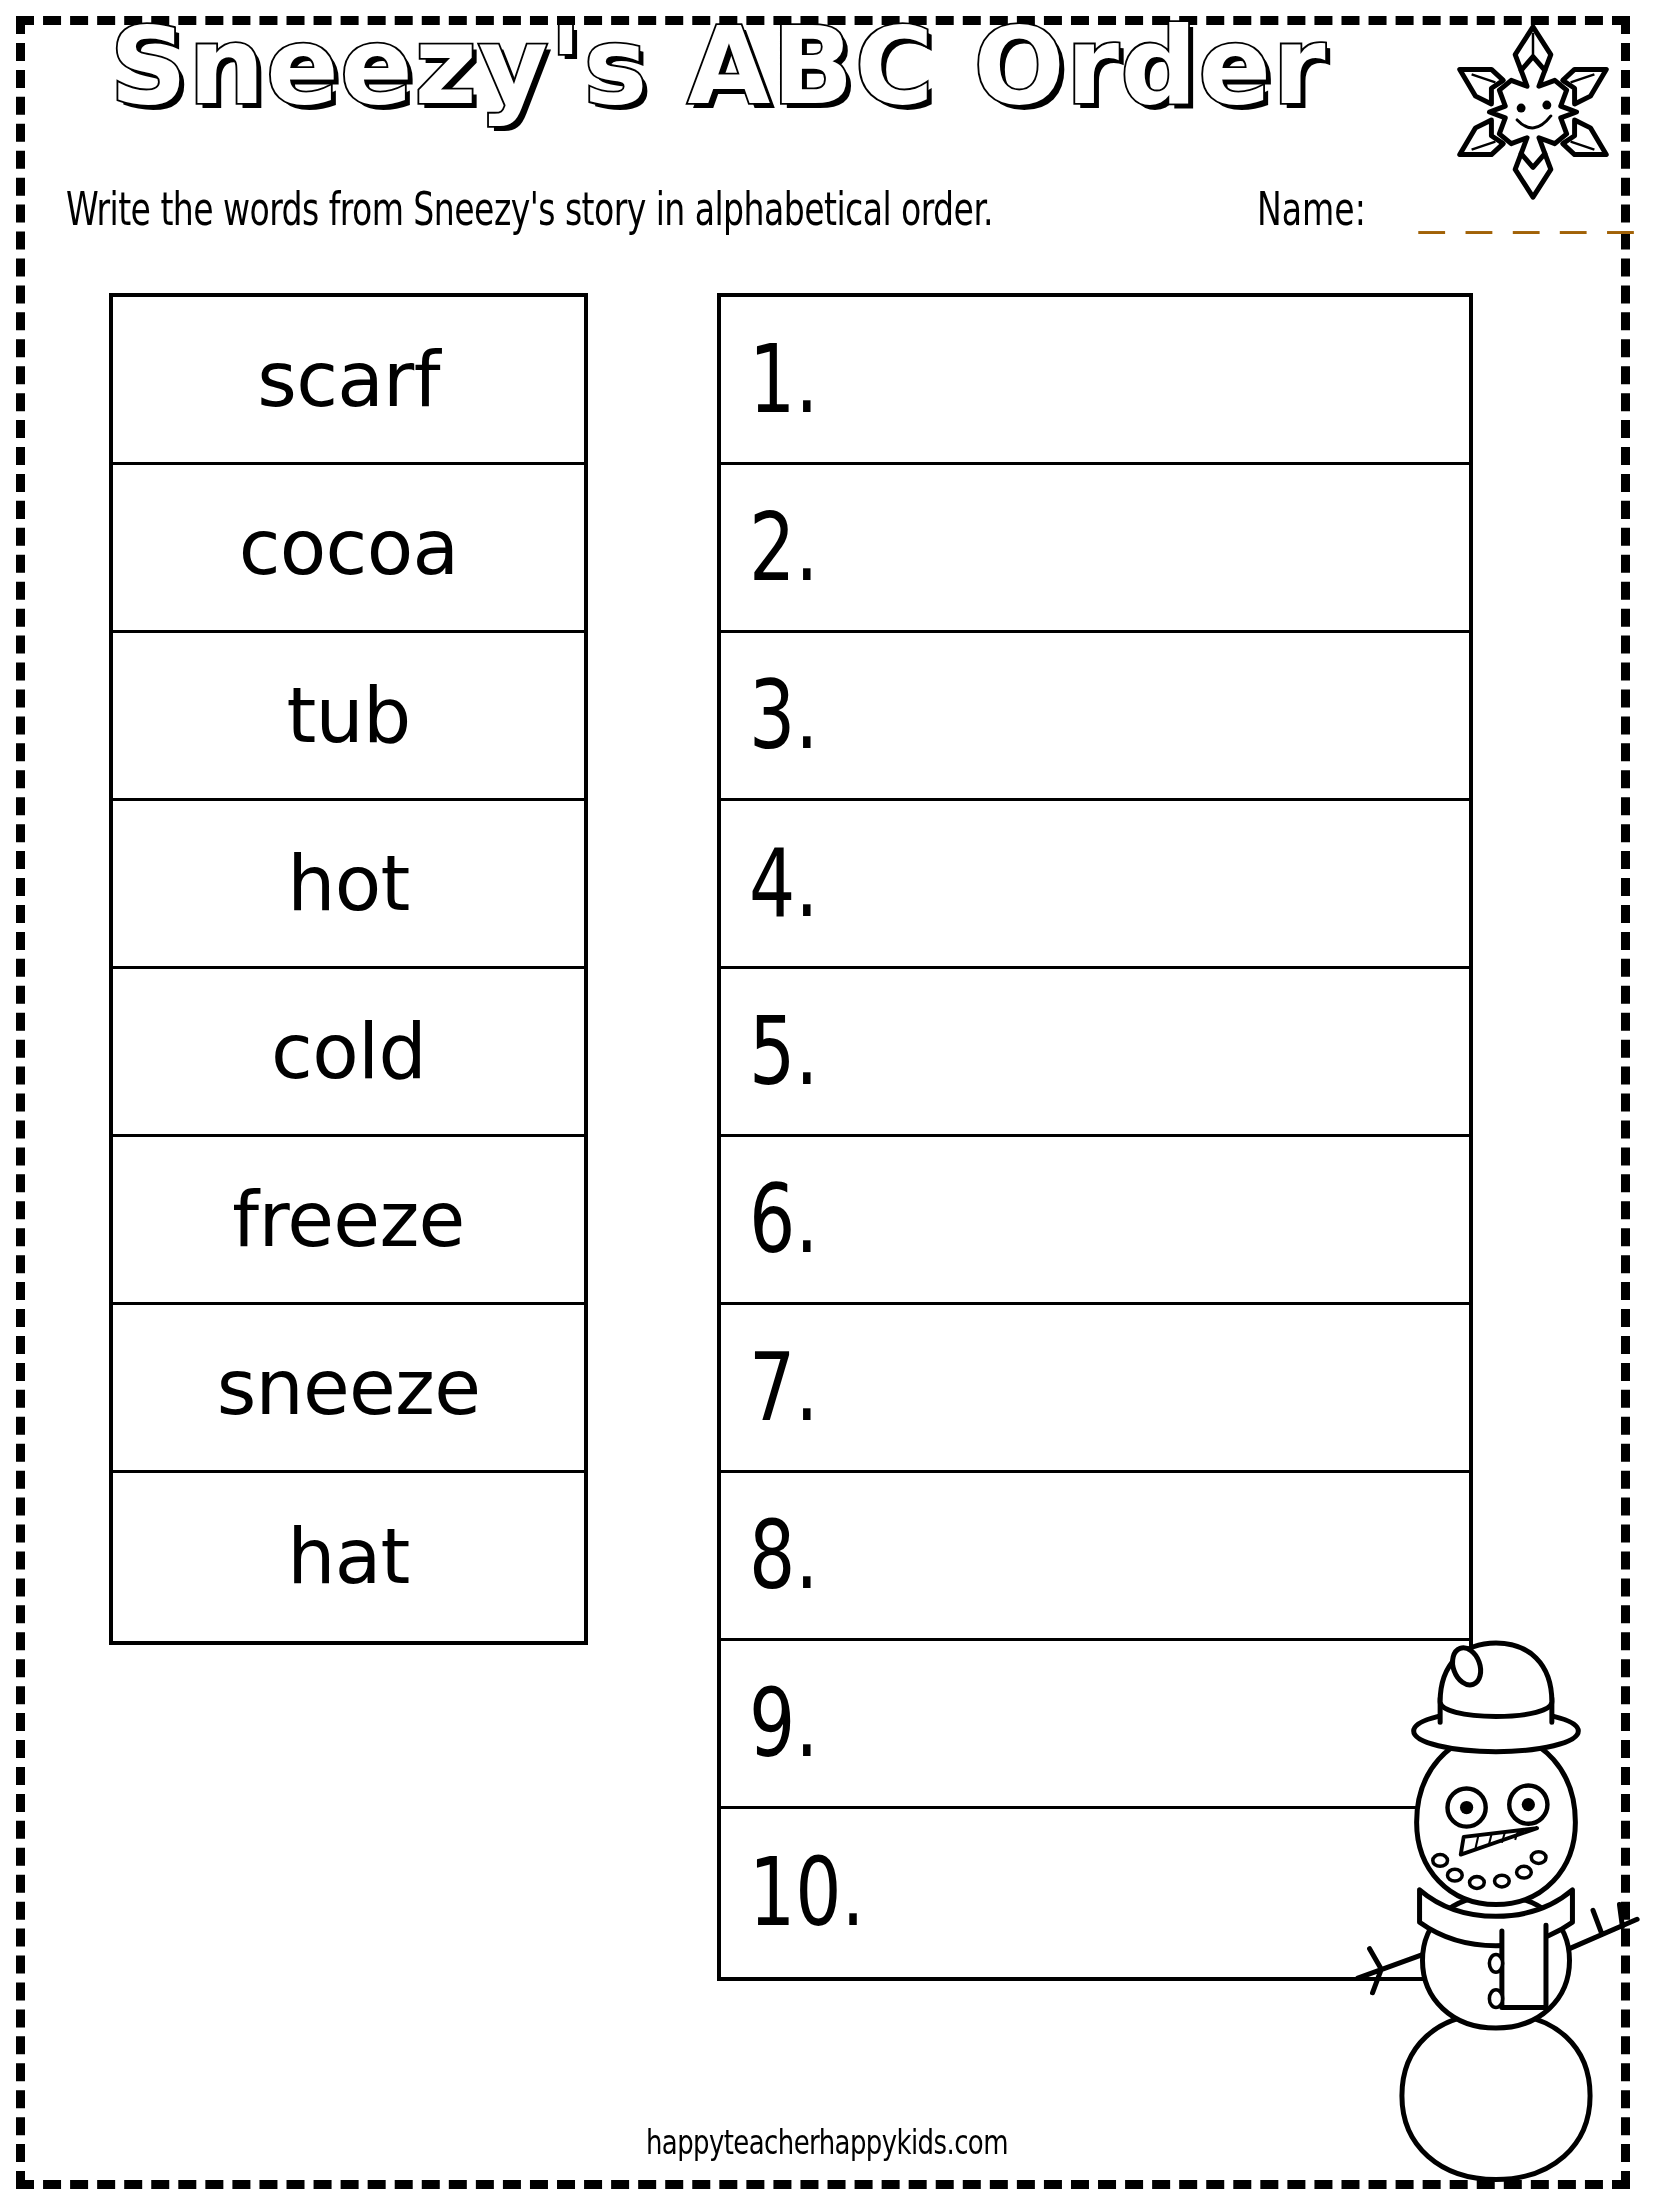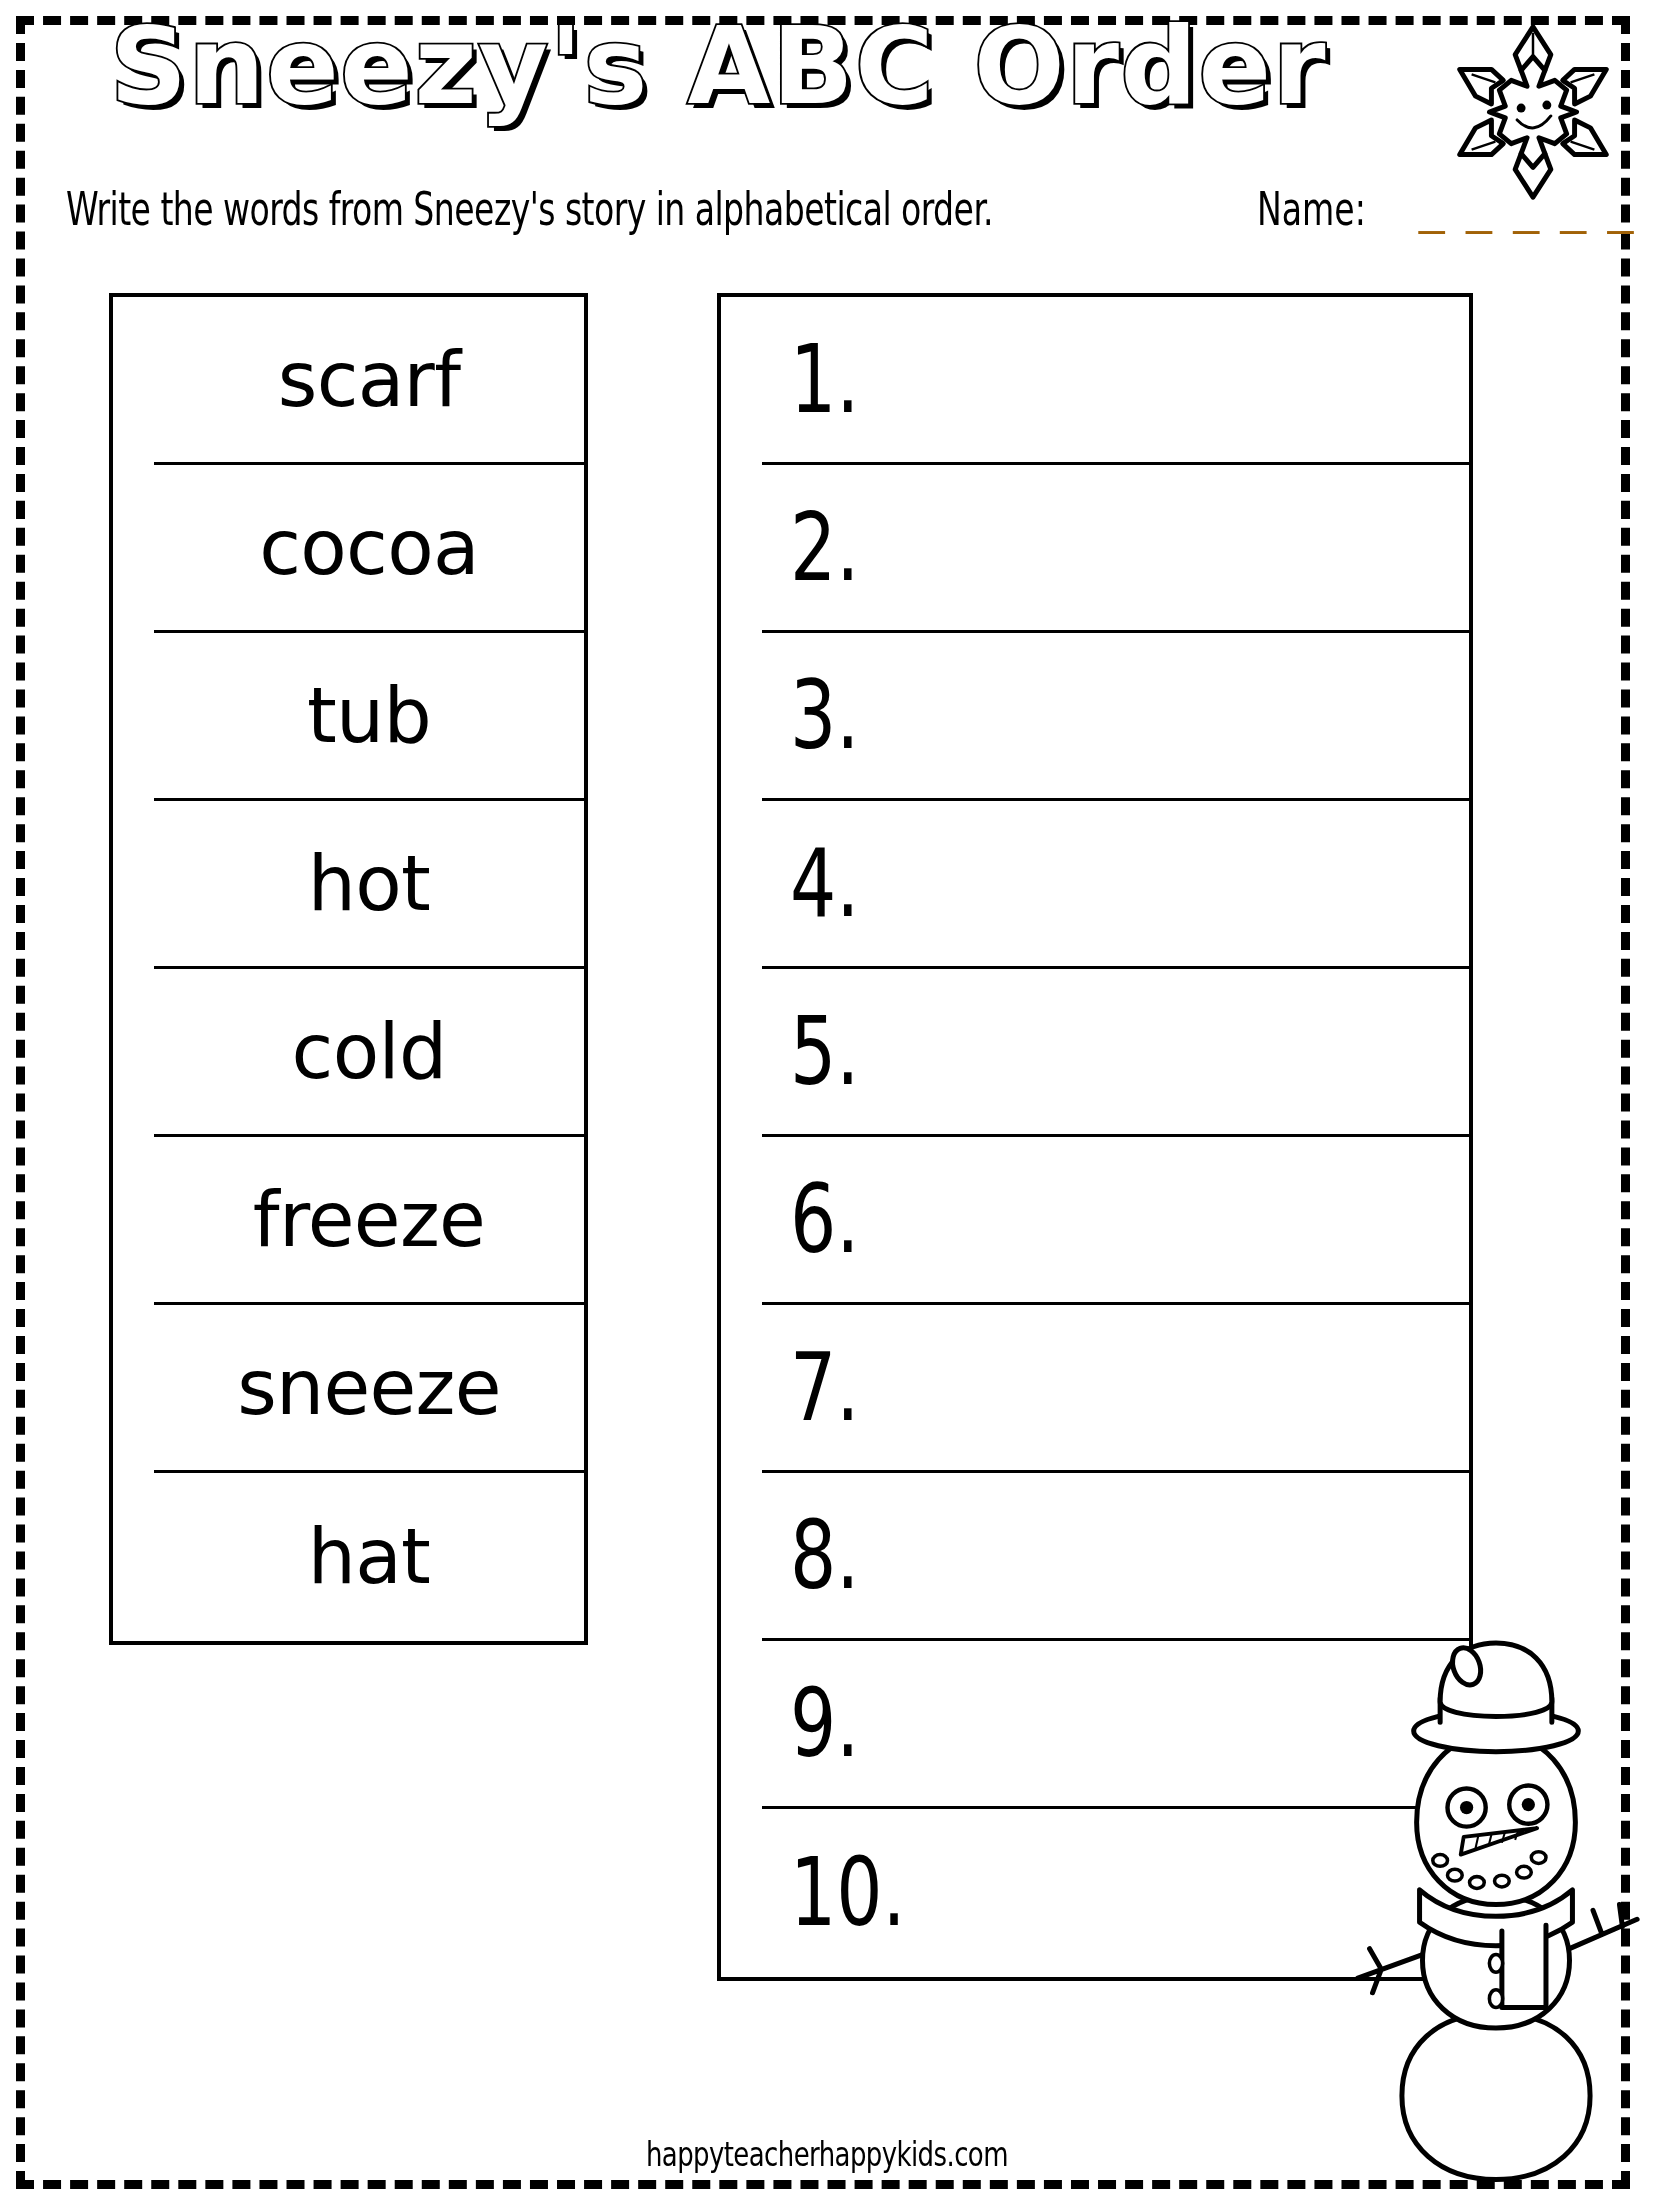--- a/index.html
+++ b/index.html
@@ -110,21 +110,20 @@
   }
   #word-table  { left:109px; top:0; width:479px;  }
   #num-table   { left:717px; top:0; width:756px; }
 
   .cell {
     height:168px;
     border-bottom:3.7px solid #000;
     display:flex;
     align-items:center;
     position:relative;
-    margin-left:41px;
   }
   .cell:last-child { border-bottom:none; }
 
   .word-cell { justify-content:center; }
   .word-text {
     font-family:"DejaVu Sans", sans-serif;
     font-size:76px;
     color:#000;
     line-height:1;
     letter-spacing:-0.7px;
@@ -144,21 +143,21 @@
   #snowman {
     position:absolute;
     left:1349px; top:1628px;
     width:294px; height:559px;
     z-index:5;
   }
 
   
   #footer {
     position:absolute;
-    left:0; bottom:31px;
+    left:0; bottom:43px;
     width:1654px;
     text-align:center;
   }
   #footer-text {
     font-family:"DejaVu Sans Condensed","Liberation Sans Narrow","Liberation Sans", sans-serif;
     font-size:34px;
     color:#000;
     letter-spacing:-0.7px;
     display:inline-block;
     transform:scaleX(0.85);

